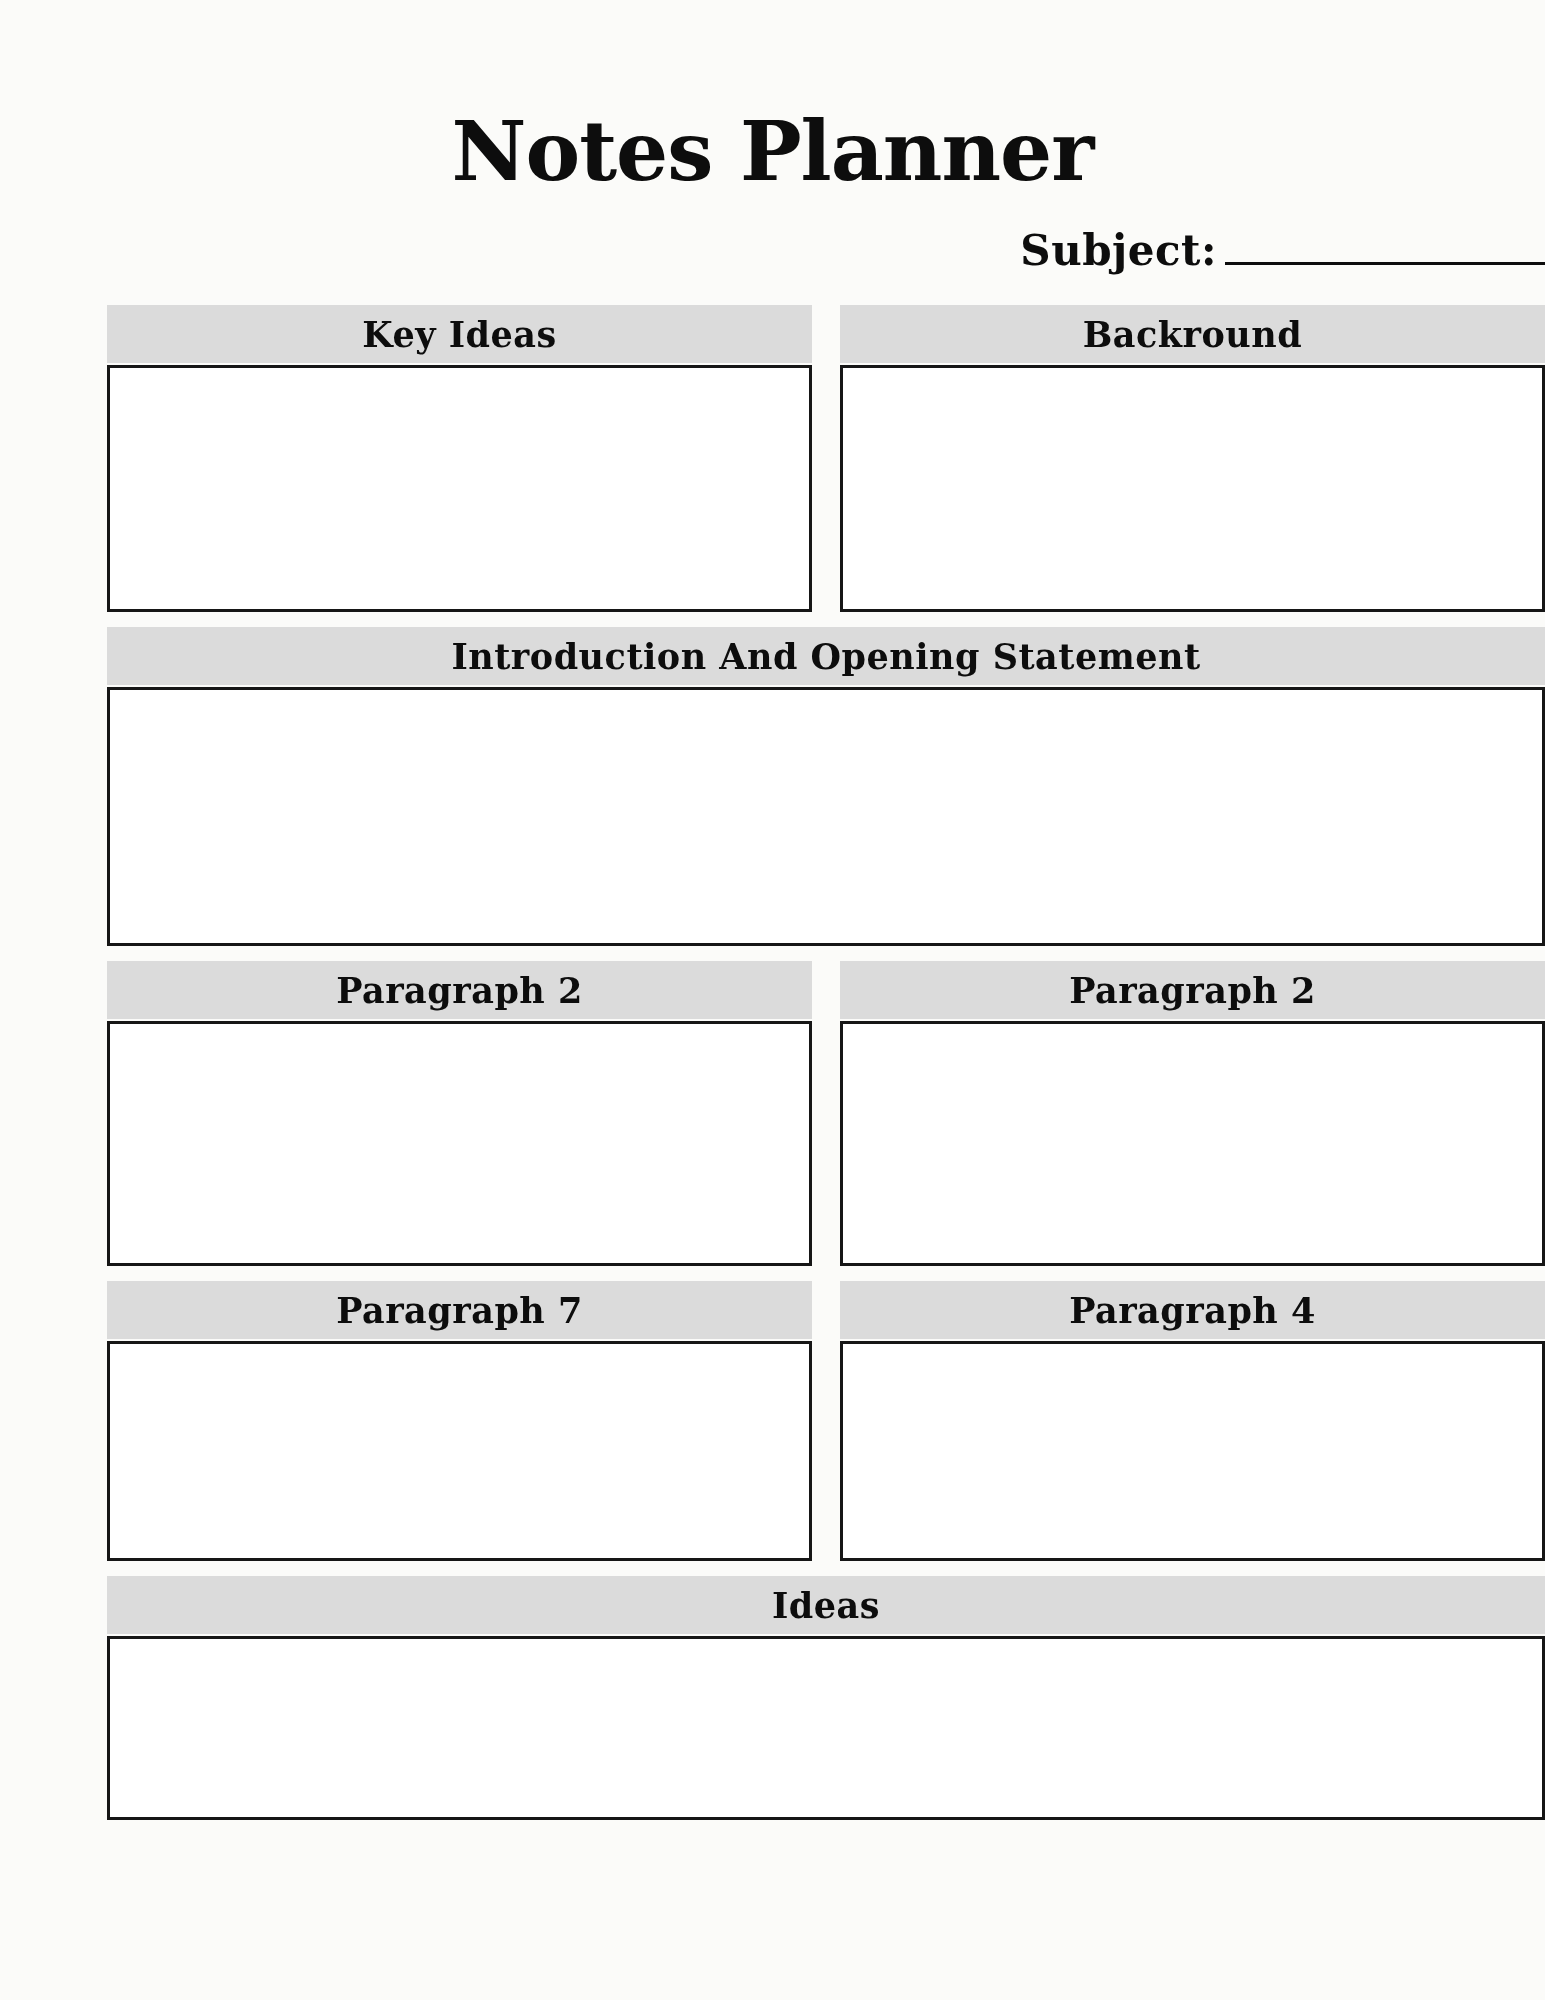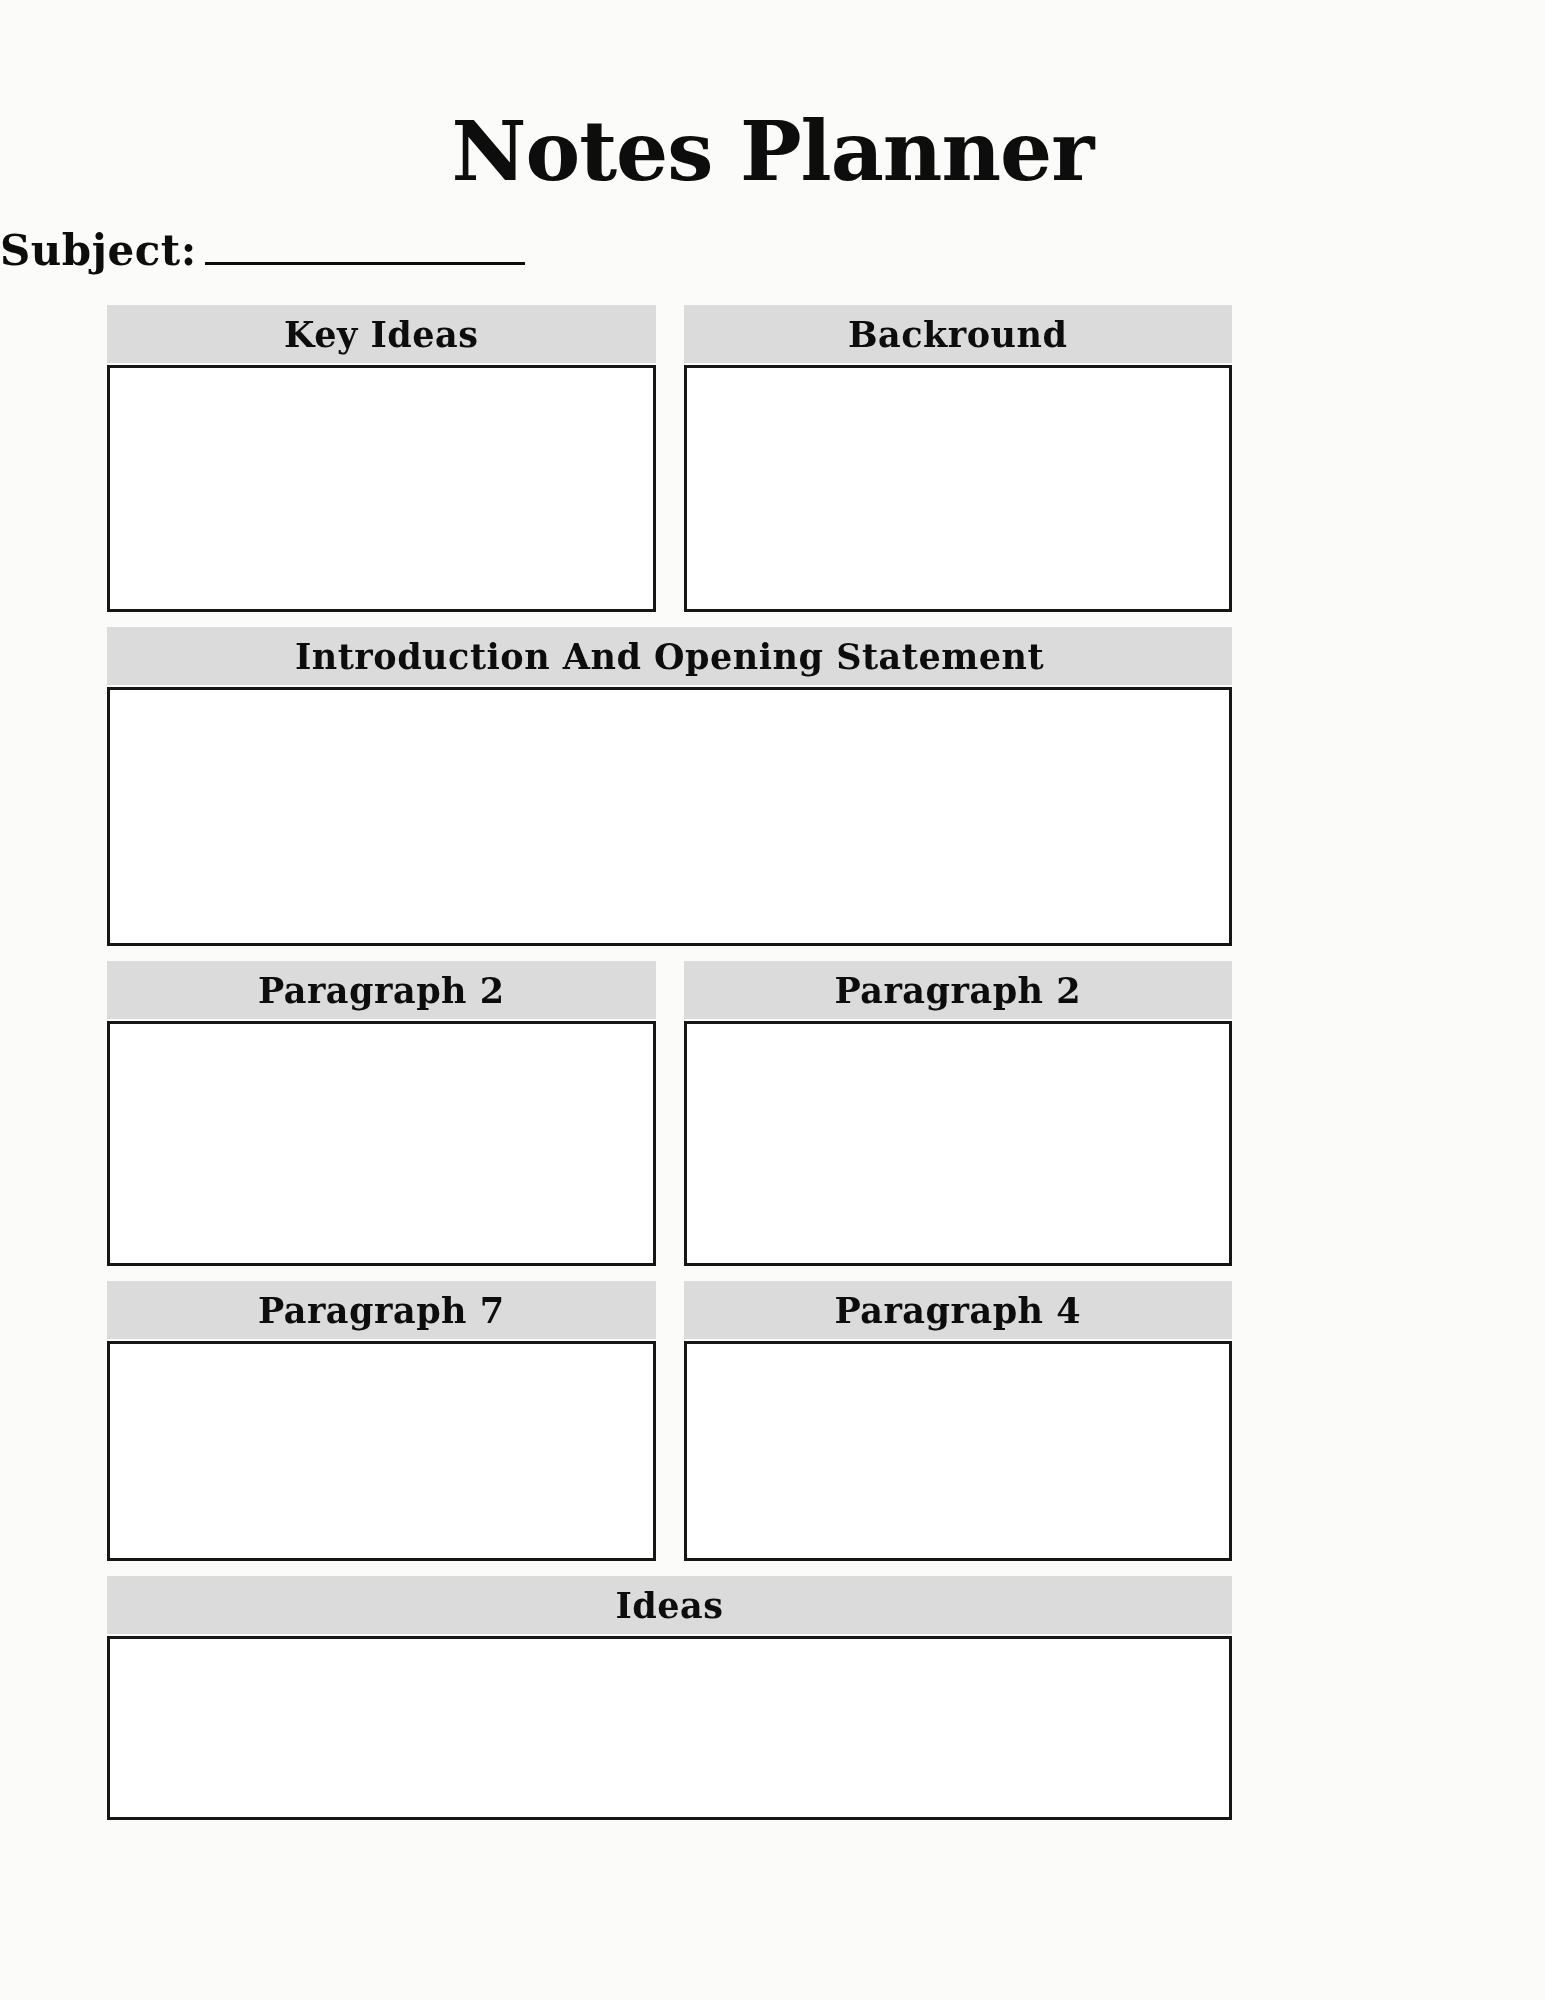--- a/index.html
+++ b/index.html
@@ -23,36 +23,36 @@
     text-align: center;
     font-size: 82px;
     line-height: 1.0;
     font-weight: bold;
     letter-spacing: -1px;
   }
   .subject-row {
     margin-top: 34px;
     height: 50px;
     line-height: 50px;
-    text-align: left;
+    text-align: right;
     font-weight: bold;
     font-size: 42px;
     white-space: nowrap;
   }
   .subject-label { letter-spacing: 0.5px; }
   .subject-line {
     display: inline-block;
     width: 320px;
     height: 30px;
     margin-left: 8px;
     border-bottom: 3px solid #0d0d0d;
   }
   .content {
     margin: 29px 105px 0 107px;
-    width: 1125px;
+    width: 1438px;
   }
   .row {
     display: flex;
     gap: 28px;
     margin-bottom: 15px;
   }
   .block { flex: 1; min-width: 0; }
   .hdr {
     height: 58px;
     background: var(--header-bg, #dbdbdb);

